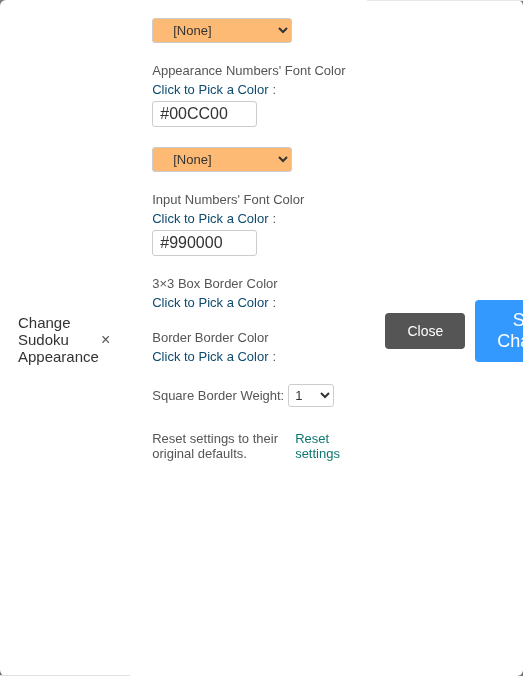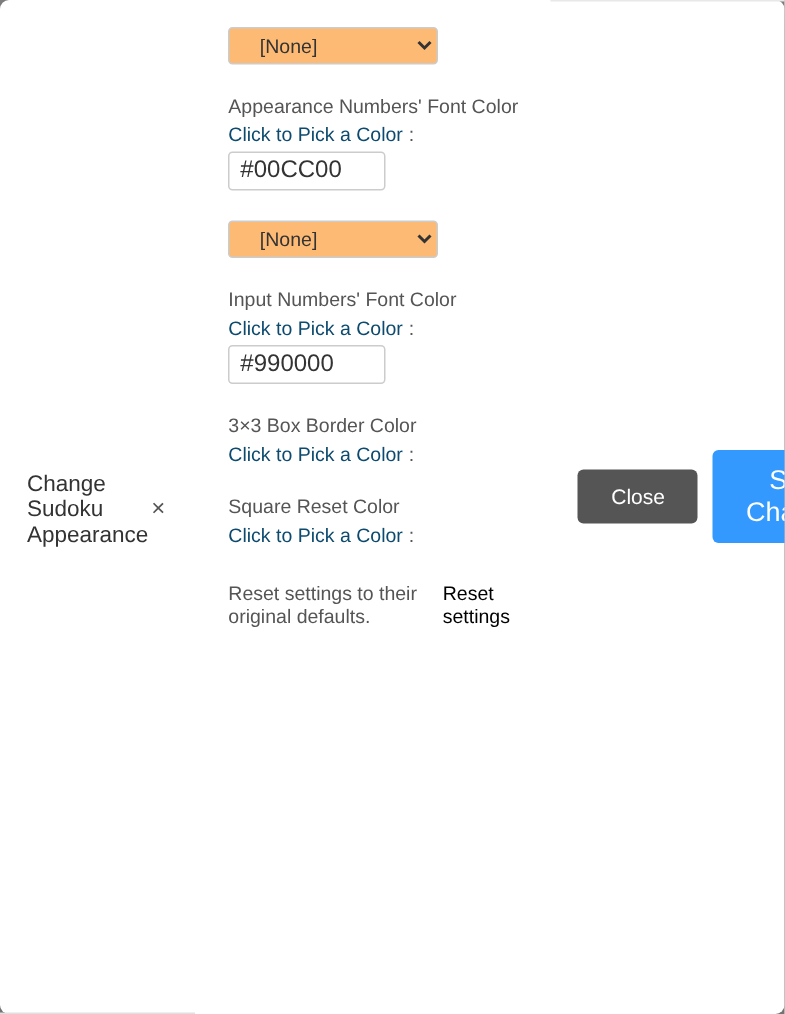--- a/index.html
+++ b/index.html
@@ -99,21 +99,21 @@
       margin-top: 4px;
       margin-bottom: 20px;
       display: flex;
       align-items: center;
       gap: 6px;
     }
     .reset-label {
       color: #555;
     }
     .reset-link {
-      color: #000000;
+      color: #0f766e;
       cursor: pointer;
       text-decoration: none;
     }
     .dialog-footer {
       display: flex;
       justify-content: flex-end;
       align-items: center;
       padding: 0 18px 16px 18px;
       gap: 10px;
       border-top: 1px solid #e8e8e8;
@@ -173,25 +173,30 @@
     </div>
 
     <div class="form-row">
       <span class="label-text">3×3 Box Border Color</span>
       <span class="click-color">Click to Pick a Color</span>
       <span class="colon">:</span>
     </div>
 
 
     <div class="form-row">
-      <span class="label-text">Square Reset Color</span>
-      <span class="click-color">Click to Pick a Color</span>
-      <span class="colon">:</span>
-    </div>
-
+      <span class="label-text">Border Border Color</span>
+      <span class="click-color">Click to Pick a Color</span>
+      <span class="colon">:</span>
+    </div>
+
+    <div class="form-row">
+      <span class="label-text">Square Border Weight:</span>
+      <select class="weight-select">
+      <option value="1">1</option><option value="2">2</option><option value="3">3</option><option value="4">4</option><option value="5">5</option></select>
+    </div>
 
     <div class="reset-row">
       <span class="reset-label">Reset settings to their original defaults.</span>
       <a class="reset-link" href="#">Reset settings</a>
     </div>
 
   </div>
 
   <div class="dialog-footer">
     <button class="btn-close">Close</button>

